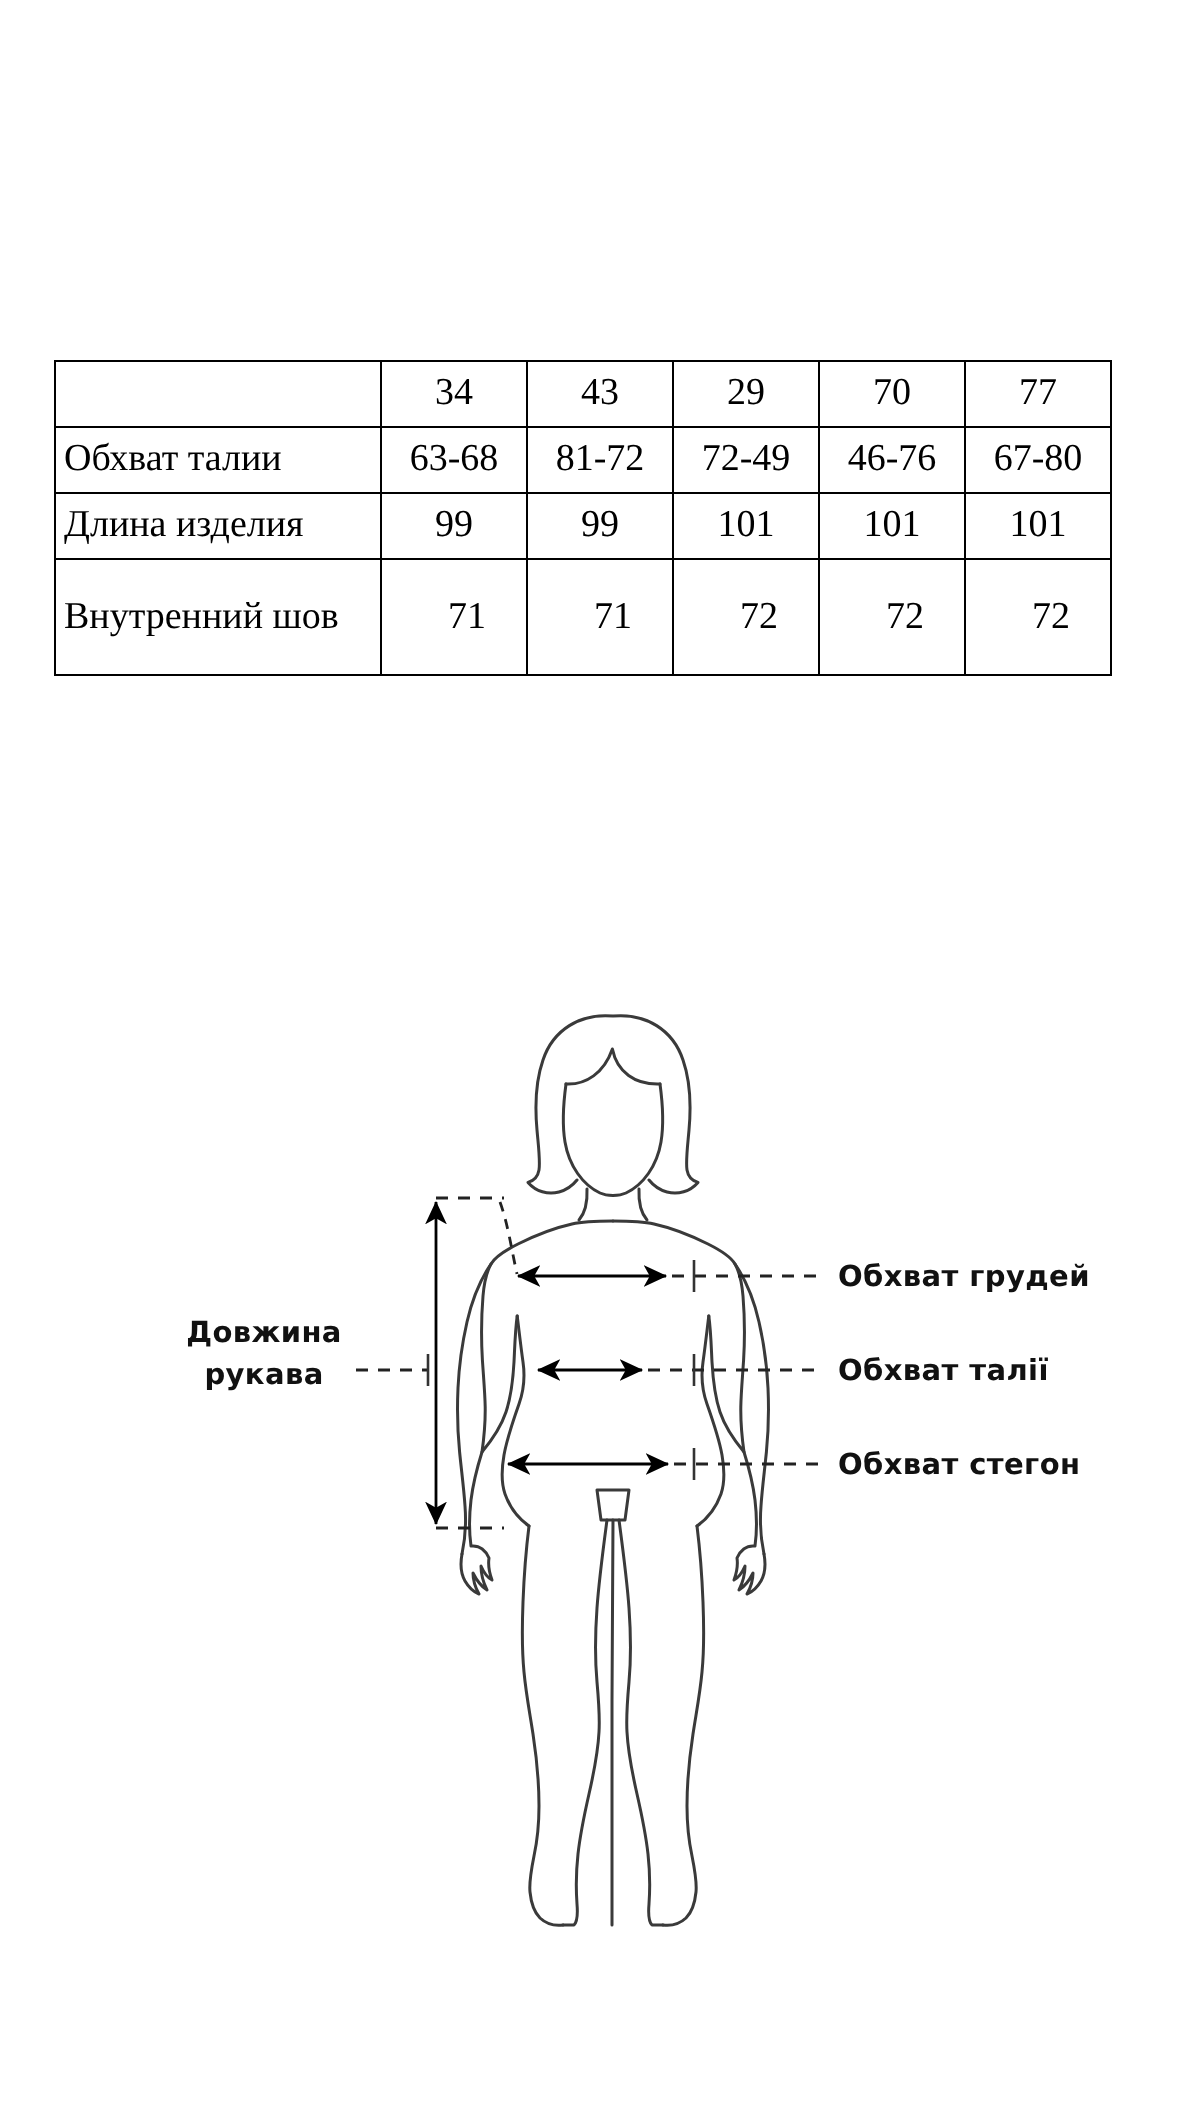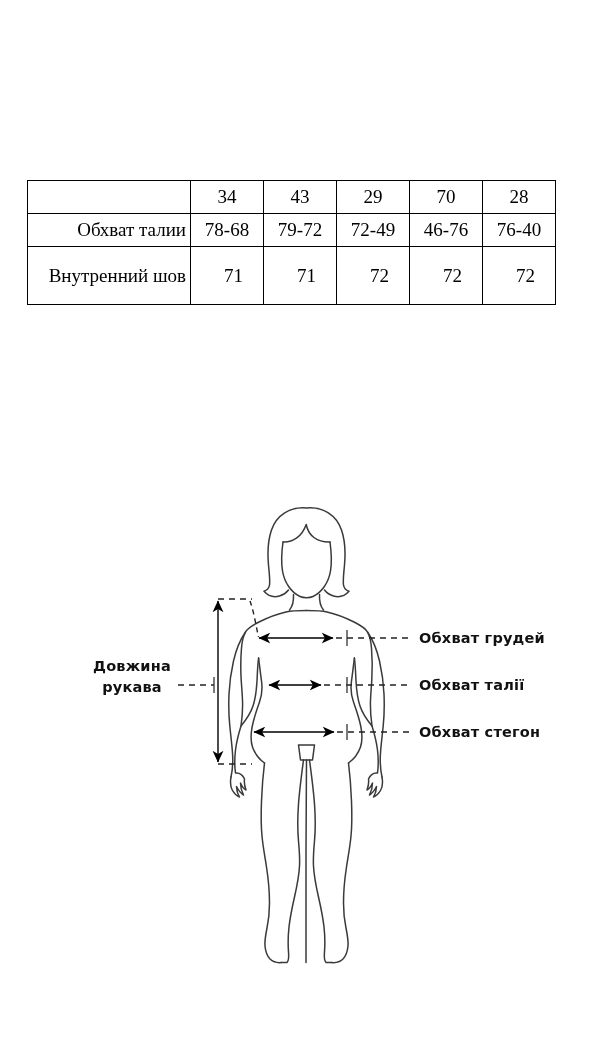--- a/index.html
+++ b/index.html
@@ -34,21 +34,21 @@
     table-layout: fixed;
   }
   table.size-table td,
   table.size-table th {
     border: 1.6px solid #000;
     padding: 2px 4px;
     font-weight: normal;
     line-height: 1.12;
   }
   table.size-table .rowhead {
-    text-align: right;
+    text-align: left;
     padding-left: 4px;
   }
   table.size-table .val {
     text-align: center;
   }
   table.size-table col.c0 { width: 163px; }
   table.size-table col.cx { width: 73px; }
   tr.r-head td { height: 28px; }
   tr.r-0 td { height: 28px; }
   tr.r-1 td { height: 53px; }
@@ -87,33 +87,41 @@
         <col class="cx">
         <col class="cx">
     </colgroup>
     <tbody>
       <tr class="r-head">
         <td class="rowhead"></td>
         <td class="val">34</td>
         <td class="val">43</td>
         <td class="val">29</td>
         <td class="val">70</td>
-        <td class="val">28</td>
+        <td class="val">77</td>
       </tr>
 
       <tr class="r-0">
         <td class="rowhead">Обхват талии</td>
-        <td class="val">78-68</td>
-        <td class="val">79-72</td>
+        <td class="val">63-68</td>
+        <td class="val">81-72</td>
         <td class="val">72-49</td>
         <td class="val">46-76</td>
-        <td class="val">76-40</td>
+        <td class="val">67-80</td>
       </tr>
 
 
+      <tr class="r-2">
+        <td class="rowhead">Длина изделия</td>
+        <td class="val">99</td>
+        <td class="val">99</td>
+        <td class="val">101</td>
+        <td class="val">101</td>
+        <td class="val">101</td>
+      </tr>
 
       <tr class="r-3">
         <td class="rowhead">Внутренний шов</td>
         <td class="val">71</td>
         <td class="val">71</td>
         <td class="val">72</td>
         <td class="val">72</td>
         <td class="val">72</td>
       </tr>
     </tbody>

